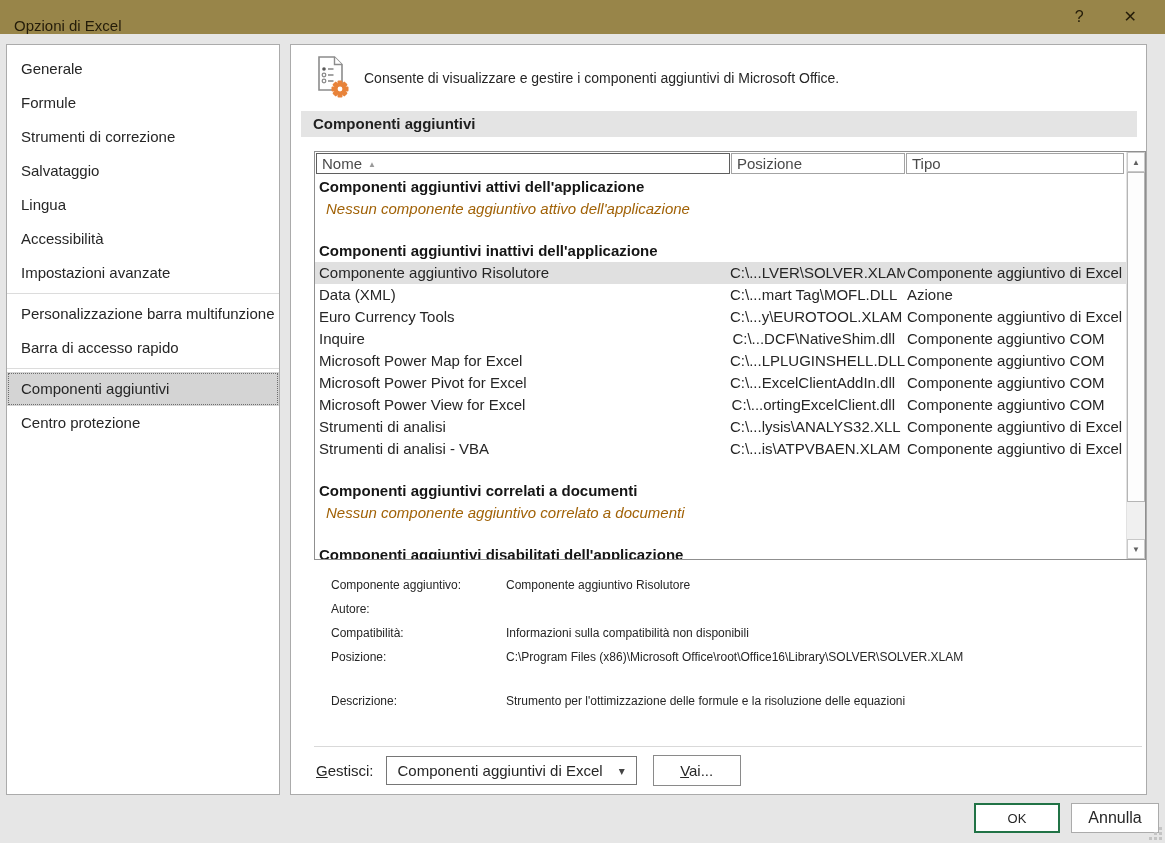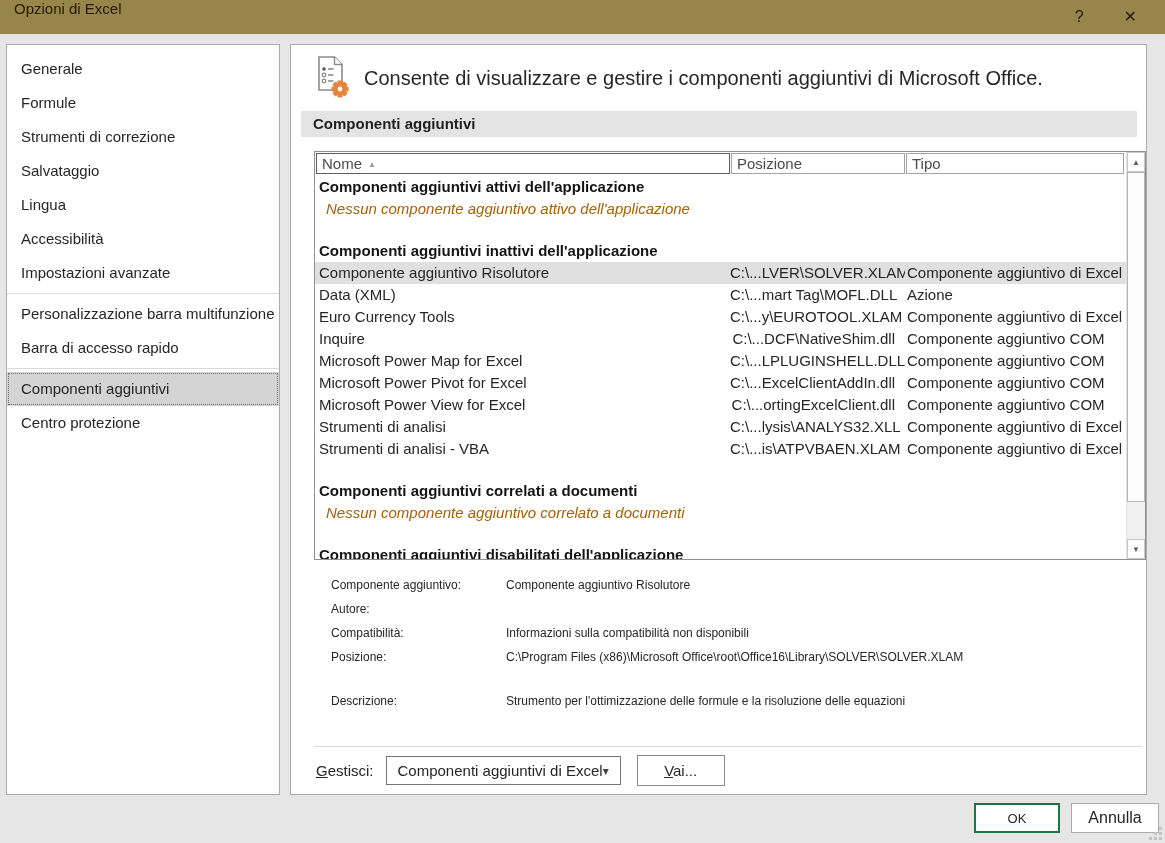--- a/index.html
+++ b/index.html
@@ -13,38 +13,38 @@
     --sidebar-selected:#d4d4d4;
     --text:#262626;
   }
   *{margin:0;padding:0;box-sizing:border-box;}
   html,body{background:#fff;}
   body{font-family:"Liberation Sans","DejaVu Sans",sans-serif;color:var(--text);}
   .dialog{position:relative;width:1165px;height:843px;background:var(--dialog-bg);overflow:hidden;}
 
   
   .titlebar{position:absolute;left:0;top:0;width:100%;height:34px;background:var(--titlebar-bg);
-    display:flex;align-items:flex-start;padding:0 14px;gap:39px;}
+    display:flex;align-items:flex-end;padding:0 14px;gap:39px;}
   .titlebar .wtitle{font-size:15px;color:var(--titlebar-text);}
   .titlebar-buttons{margin-left:auto;display:flex;align-items:center;gap:40px;padding-right:14px;}
   .tb-btn{font-size:16px;color:#241c09;cursor:pointer;line-height:34px;}
 
   
   .sidebar{position:absolute;left:6px;top:44px;width:274px;height:751px;background:#fff;
     border:1px solid var(--panel-border);padding-top:7px;overflow:hidden;}
   .sidebar-item{height:34px;line-height:34px;padding-left:14px;font-size:15px;color:var(--text);
     cursor:pointer;white-space:nowrap;}
   .sidebar-item.selected{background:var(--sidebar-selected);outline:1px dotted #6e6e6e;outline-offset:-2px;}
   .sidebar-divider{border-top:1px solid #dcdcdc;margin:3px 0;}
 
   
   .main{position:absolute;left:290px;top:44px;width:857px;height:751px;background:#fff;
     border:1px solid var(--panel-border);}
   .main-header{position:absolute;left:22px;top:7px;height:52px;display:flex;align-items:center;gap:11px;}
-  .page-desc{font-size:20px;color:var(--text);}
+  .page-desc{font-size:14px;color:var(--text);}
   .addin-svg{overflow:visible;}
   .section-band{position:absolute;left:10px;right:9px;top:66px;height:26px;background:#e4e4e4;
     font-weight:bold;font-size:15px;color:#1f1f1f;line-height:26px;padding-left:12px;}
 
   
   .table{position:absolute;left:23px;top:106px;width:832px;height:409px;border:1px solid #8f8f8f;background:#fff;}
   .thead{position:absolute;left:0;top:0;right:11px;height:23px;display:flex;padding:1px 0 0 1px;background:#fff;}
   .th{border:1px solid #a3a3a3;background:#fff;font-size:15px;color:#4a4a4a;padding-left:5px;
     height:21px;line-height:19px;margin-right:1px;white-space:nowrap;overflow:hidden;cursor:pointer;}
   .th.c0{width:414px;border-color:#5f5f5f;}
@@ -74,21 +74,21 @@
   .detail-row{display:flex;min-height:24px;line-height:24px;}
   .detail-row.gap{margin-top:20px;}
   .detail-label{width:175px;flex:none;}
   .detail-value{flex:1;white-space:nowrap;overflow:hidden;}
 
   
   .hr-line{position:absolute;left:23px;right:4px;top:701px;border-top:1px solid #d9d9d9;}
   .manage-row{position:absolute;left:25px;top:710px;display:flex;align-items:center;font-size:15px;}
   .manage-label{color:var(--text);}
   .dropdown{margin-left:12px;height:29px;border:1px solid #767676;background:#fff;display:flex;
-    align-items:center;padding:0 11px;cursor:pointer;}
+    align-items:center;padding:0 11px;gap:16px;cursor:pointer;}
   .dd-arrow{font-size:12px;color:#444;}
   .go-btn{margin-left:16px;width:88px;height:31px;background:#fff;border:1px solid #8a8a8a;
     font-family:inherit;font-size:15px;color:var(--text);cursor:pointer;}
 
   
   .ok-btn{position:absolute;top:803px;right:105px;width:86px;height:30px;background:#fff;
     border:2px solid var(--accent-green);font-family:inherit;font-size:13px;color:var(--text);cursor:pointer;}
   .cancel-btn{position:absolute;top:803px;right:6px;width:88px;height:30px;background:#fff;
     border:1px solid var(--panel-border);font-family:inherit;font-size:16px;color:var(--text);cursor:pointer;}
   .resize-grip{position:absolute;right:3px;bottom:3px;width:14px;height:14px;cursor:nwse-resize;}

